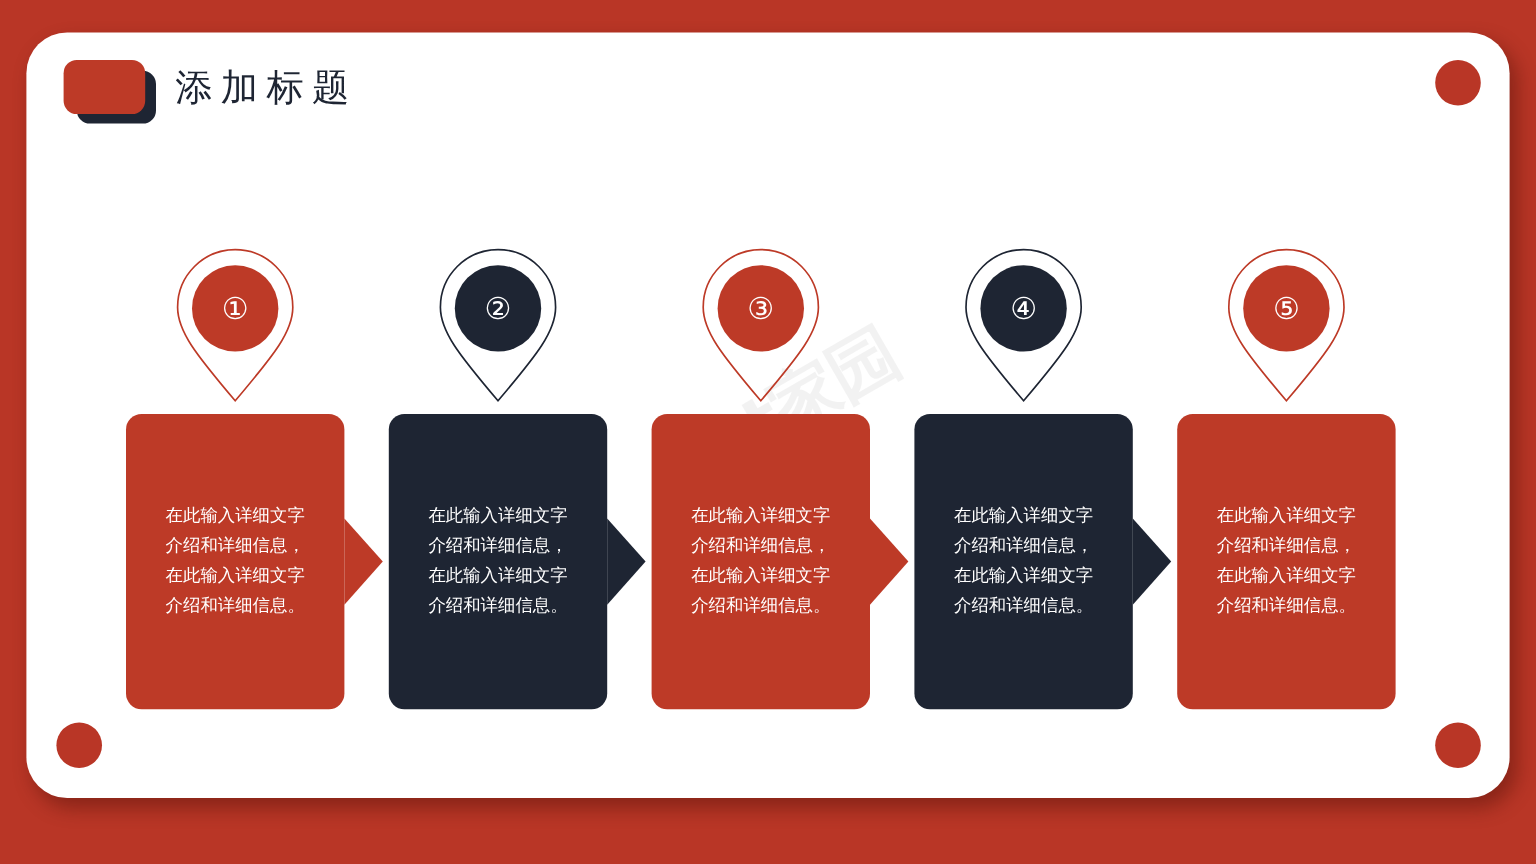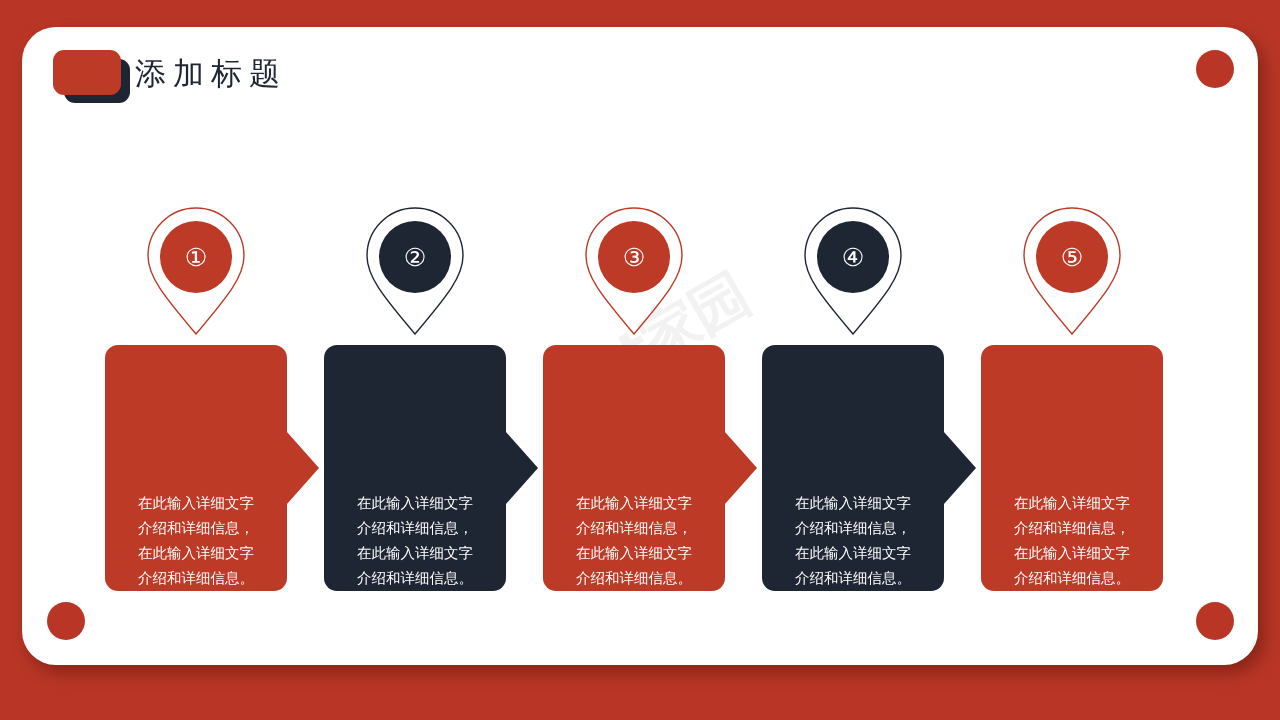--- a/index.html
+++ b/index.html
@@ -61,21 +61,21 @@
   }
   .badge-front {
     left: 11px;
     top: 7px;
     width: 68px;
     height: 45px;
     background: #bd3a27;
   }
   #title-text {
     position: absolute;
-    left: 93px;
+    left: 104px;
     top: 8px;
     font-size: 31px;
     letter-spacing: 7px;
     color: #1e2533;
     font-family: "DejaVu Sans", "Liberation Sans", sans-serif;
     white-space: nowrap;
     line-height: 44px;
   }
 
   
@@ -136,21 +136,21 @@
     line-height: 1;
   }
 
   
   .box {
     position: relative;
     width: 182px;
     height: 246px;
     border-radius: 13px;
     display: flex;
-    align-items: flex-end;
+    align-items: center;
     justify-content: center;
   }
   .box-text {
     color: #ffffff;
     font-size: 14.5px;
     line-height: 25px;
     text-align: center;
     font-family: "DejaVu Sans", "Liberation Sans", sans-serif;
     padding: 0 8px;
     white-space: pre-line;

